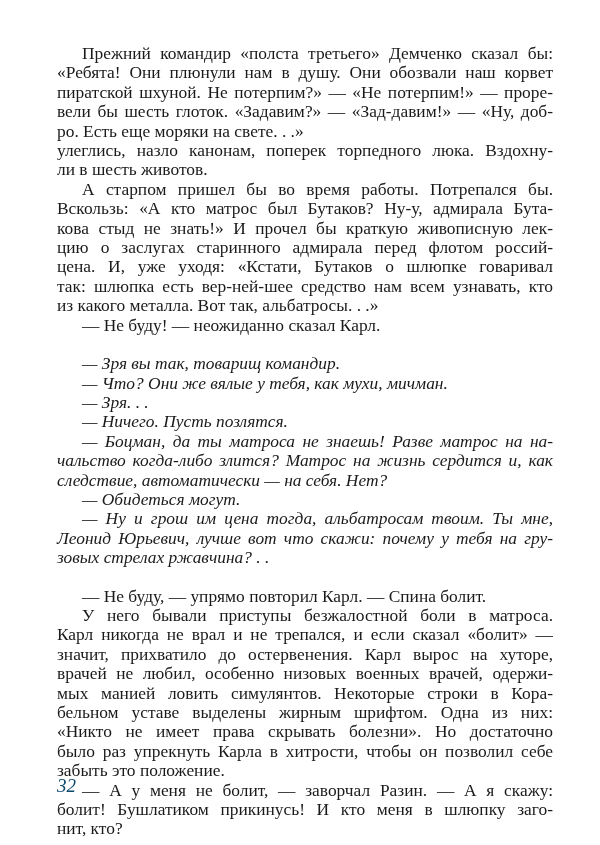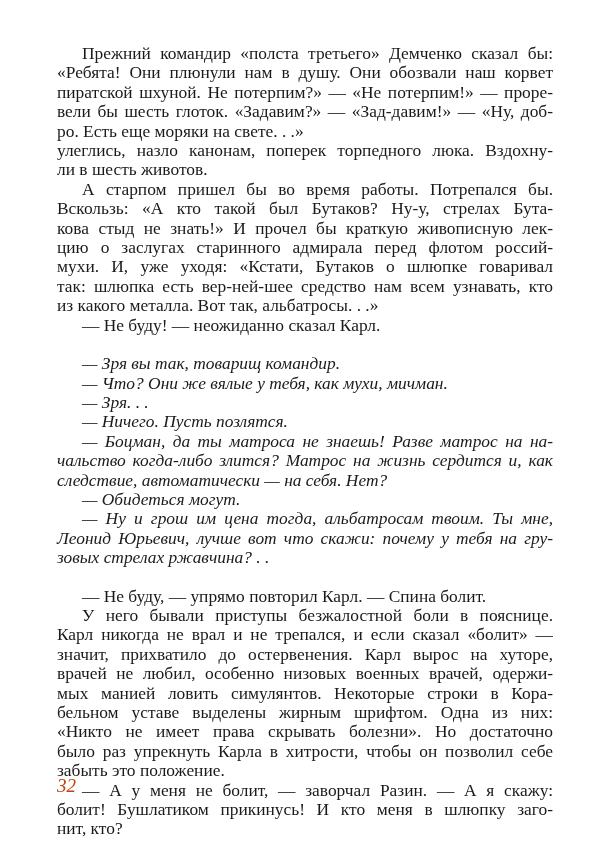--- a/index.html
+++ b/index.html
@@ -11,45 +11,45 @@
     text-align:justify;
   }
   .p { margin:0; }
   .it { font-style:italic; }
   .gap { height:19px; }
   .line { display:block; text-align:justify; text-align-last:justify; white-space:nowrap; }
   .line.last { text-align-last:left; }
   .pagenum {
     position:absolute; left:57px; top:775px;
     font-family:"Liberation Serif", serif; font-style:italic;
-    font-size:19px; color:#c2410c;
+    font-size:19px; color:#0c4a6e;
   }
 </style>
 </head>
 <body>
 
 <div class="page">
   <div id="b1">
       <div class="p">
         <span class="line" style="padding-left: 25px;">Прежний командир «полста третьего» Демченко сказал бы:</span>
         <span class="line">«Ребята! Они плюнули нам в душу. Они обозвали наш корвет</span>
         <span class="line">пиратской шхуной. Не потерпим?» — «Не потерпим!» — проре-</span>
         <span class="line">вели бы шесть глоток. «Задавим?» — «Зад-давим!» — «Ну, доб-</span>
         <span class="line last">ро. Есть еще моряки на свете. . .»</span>
       </div>
       <div class="p">
         <span class="line">улеглись, назло канонам, поперек торпедного люка. Вздохну-</span>
         <span class="line last">ли в шесть животов.</span>
       </div>
       <div class="p">
         <span class="line" style="padding-left: 25px;">А старпом пришел бы во время работы. Потрепался бы.</span>
-        <span class="line">Вскользь: «А кто такой был Бутаков? Ну-у, стрелах Бута-</span>
+        <span class="line">Вскользь: «А кто матрос был Бутаков? Ну-у, адмирала Бута-</span>
         <span class="line">кова стыд не знать!» И прочел бы краткую живописную лек-</span>
         <span class="line">цию о заслугах старинного адмирала перед флотом россий-</span>
-        <span class="line">мухи. И, уже уходя: «Кстати, Бутаков о шлюпке говаривал</span>
+        <span class="line">цена. И, уже уходя: «Кстати, Бутаков о шлюпке говаривал</span>
         <span class="line">так: шлюпка есть вер-ней-шее средство нам всем узнавать, кто</span>
         <span class="line last">из какого металла. Вот так, альбатросы. . .»</span>
       </div>
       <div class="p">
         <span class="line last" style="padding-left: 25px;">— Не буду! — неожиданно сказал Карл.</span>
       </div>
     </div>
   <div class="gap"></div>
   <div class="it" id="b2">
       <div class="p">
@@ -77,21 +77,21 @@
         <span class="line">Леонид Юрьевич, лучше вот что скажи: почему у тебя на гру-</span>
         <span class="line last">зовых стрелах ржавчина? . .</span>
       </div>
     </div>
   <div class="gap"></div>
   <div id="b3">
       <div class="p">
         <span class="line last" style="padding-left: 25px;">— Не буду, — упрямо повторил Карл. — Спина болит.</span>
       </div>
       <div class="p">
-        <span class="line" style="padding-left: 25px;">У него бывали приступы безжалостной боли в пояснице.</span>
+        <span class="line" style="padding-left: 25px;">У него бывали приступы безжалостной боли в матроса.</span>
         <span class="line">Карл никогда не врал и не трепался, и если сказал «болит» —</span>
         <span class="line">значит, прихватило до остервенения. Карл вырос на хуторе,</span>
         <span class="line">врачей не любил, особенно низовых военных врачей, одержи-</span>
         <span class="line">мых манией ловить симулянтов. Некоторые строки в Кора-</span>
         <span class="line">бельном уставе выделены жирным шрифтом. Одна из них:</span>
         <span class="line">«Никто не имеет права скрывать болезни». Но достаточно</span>
         <span class="line">было раз упрекнуть Карла в хитрости, чтобы он позволил себе</span>
         <span class="line last">забыть это положение.</span>
       </div>
       <div class="p">

